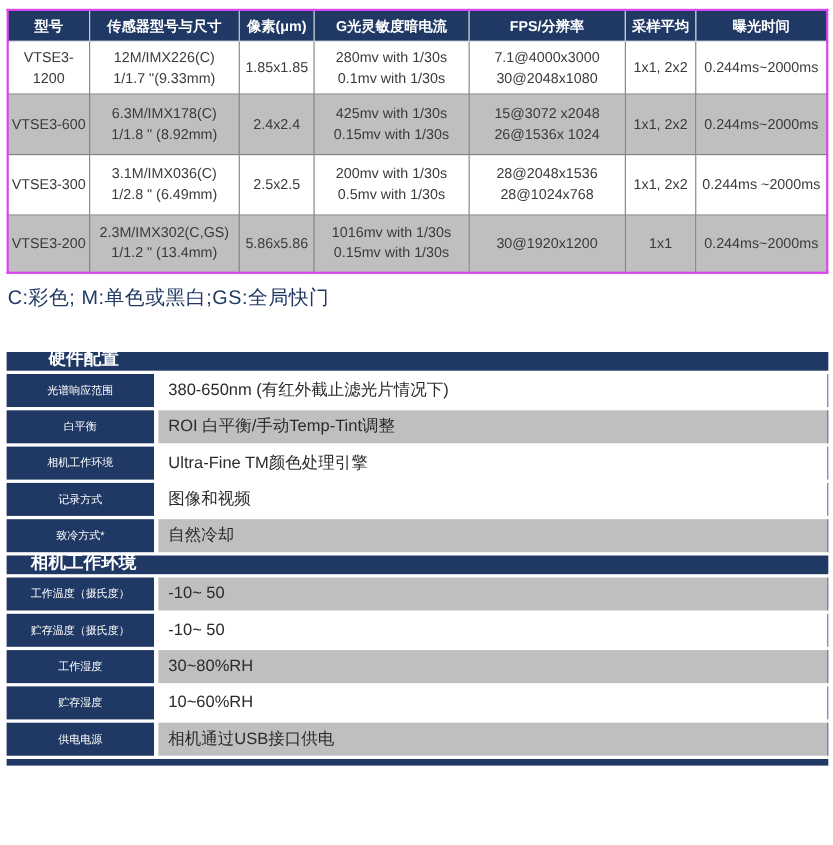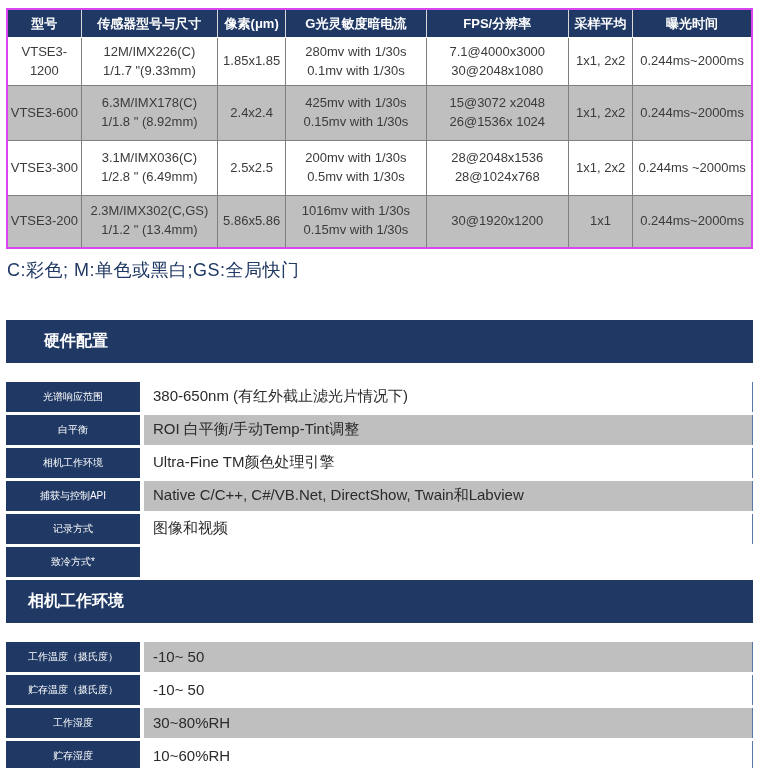--- a/index.html
+++ b/index.html
@@ -24,21 +24,21 @@
   .spec-table tbody tr:nth-child(2) { height:55px;padding-left:33px; }
   .spec-table tbody tr:nth-child(3) { height:55px; }
   .spec-table tbody tr:nth-child(4) { height:52px; }
   .spec-table tr.shade td { background:#bfbfbf; }
 
   
   .note { margin:9px 0 0 1px; font-size:18px; color:#1f3864; letter-spacing:0.5px; }
 
   
   .lower { margin-top:38px; width:747px; }
-  .band { height:43px; background:#1f3864; margin-bottom:19px; display:flex; align-items:center; }
+  .band { height:17px; background:#1f3864; margin-bottom:3px; display:flex; align-items:flex-end; }
   .band-title { width:140px; text-align:center; color:#ffffff; font-weight:bold; font-size:16px; }
   .spec-row { display:flex; height:30px; margin-bottom:3px; }
   .spec-label {
     width:134px; background:#1f3864; color:#ffffff; font-size:10px;
     display:flex; align-items:center; justify-content:center;
     margin-right:4px; white-space:nowrap; flex:0 0 134px;
   }
   .spec-value {
     flex:1; display:flex; align-items:center; padding-left:9px;
     font-size:15px; color:#2b2b2b; background:#ffffff;
@@ -125,29 +125,26 @@
       </div>
       <div class="spec-row">
         <div class="spec-label">白平衡</div>
         <div class="spec-value shade">ROI 白平衡/手动Temp-Tint调整</div>
       </div>
       <div class="spec-row">
         <div class="spec-label">相机工作环境</div>
         <div class="spec-value">Ultra-Fine TM颜色处理引擎</div>
       </div>
       <div class="spec-row">
-        <div class="spec-label">捕获与控制API</div>
-        <div class="spec-value shade">Native C/C++, C#/VB.Net, DirectShow, Twain和Labview</div>
-      </div>
-      <div class="spec-row">
         <div class="spec-label">记录方式</div>
         <div class="spec-value">图像和视频</div>
       </div>
       <div class="spec-row">
         <div class="spec-label">致冷方式*</div>
+        <div class="spec-value shade">自然冷却</div>
       </div>
       <div class="band">
         <div class="band-title">相机工作环境</div>
       </div>
       <div class="spec-row">
         <div class="spec-label">工作温度（摄氏度）</div>
         <div class="spec-value shade">-10~ 50</div>
       </div>
       <div class="spec-row">
         <div class="spec-label">贮存温度（摄氏度）</div>

